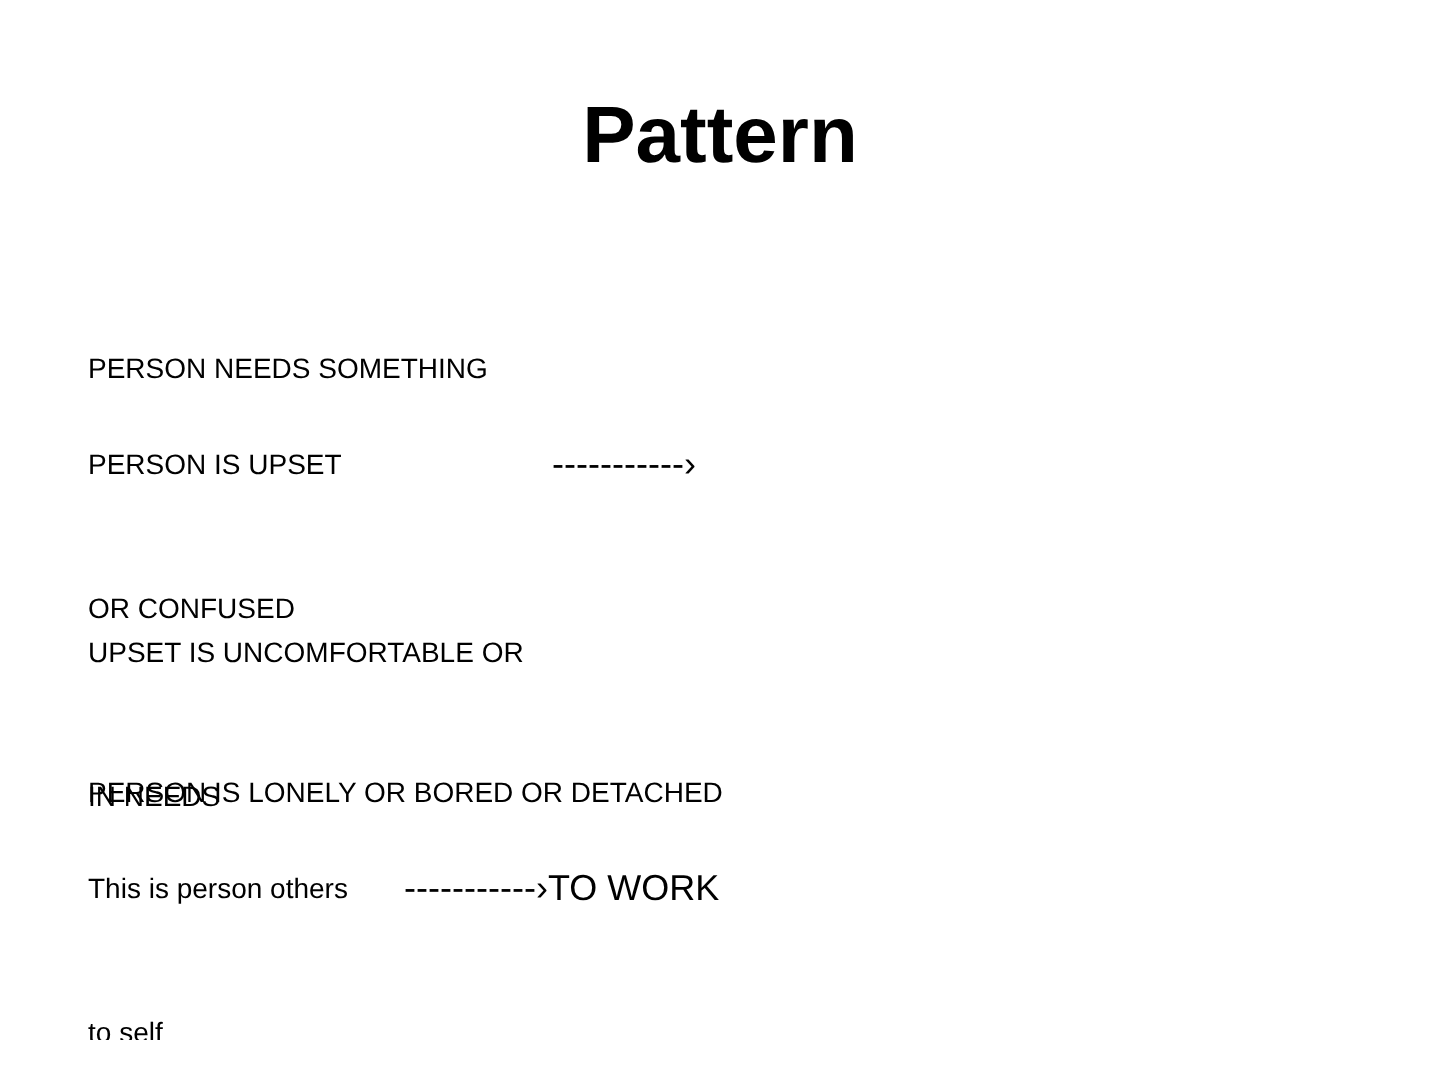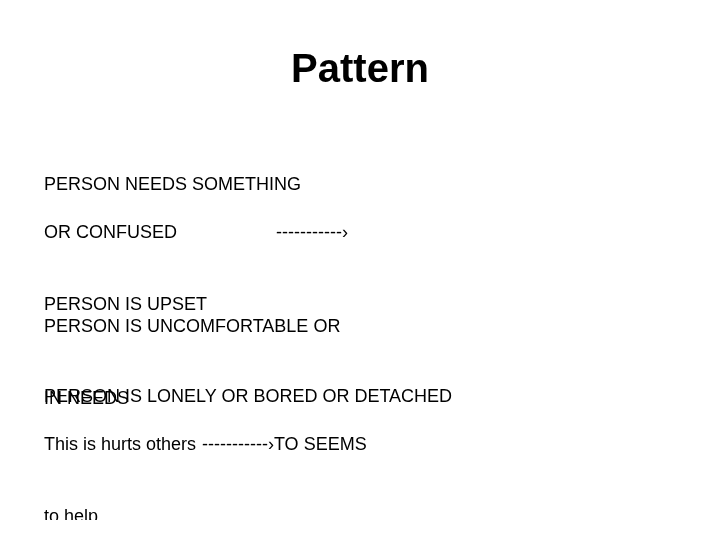--- a/index.html
+++ b/index.html
@@ -28,21 +28,21 @@
     font-size: 40px;
     font-weight: bold;
     line-height: 44px;
     letter-spacing: 0px;
     white-space: pre;
   }
 
   
   .block {
     position: absolute;
-    font-size: 18px;
+    font-size: 14px;
     line-height: 24px;
     white-space: pre;
   }
   .left-col {
     left: 44px;
   }
 
   .row {
     display: block;
     white-space: pre;
@@ -85,41 +85,41 @@
 
 <div id="slide">
 
   <div class="slide-title">Pattern</div>
 
   <div class="block left-col" style="top:124px;">
     <span class="row">PERSON NEEDS SOMETHING</span>
   </div>
 
   <div class="block left-col" style="top:172px;">
+    <span class="row">PERSON IS UPSET</span>
     <span class="row">OR CONFUSED</span>
-    <span class="row">PERSON IS UPSET</span>
   </div>
 
   <div class="flow-row" style="left:256px; top:196px;">
     <span class="arrow">-----------</span><span class="arrow-head">›</span><span> </span>
   </div>
 
   <div class="block left-col" style="top:266px;">
-    <span class="row">PERSON IS UNCOMFORTABLE OR</span>
+    <span class="row">UPSET IS UNCOMFORTABLE OR</span>
     <span class="row">IN NEEDS</span>
   </div>
 
   <div class="block left-col" style="top:336px;">
     <span class="row">PERSON IS LONELY OR BORED OR DETACHED</span>
   </div>
 
   <div class="block left-col" style="top:384px;">
-    <span class="row">This is hurts others</span>
-    <span class="row">to help</span>
+    <span class="row">This is person others</span>
+    <span class="row">to self</span>
   </div>
 
   <div class="flow-row" style="left:182px; top:408px;">
     <span class="arrow">-----------</span><span class="arrow-head">›</span><span></span><span class="target-wrap">
-      <span class="target-line">TO SEEMS</span>
+      <span class="target-line">TO WORK</span>
     </span>
   </div>
 
 </div>
 
 </body></html>

